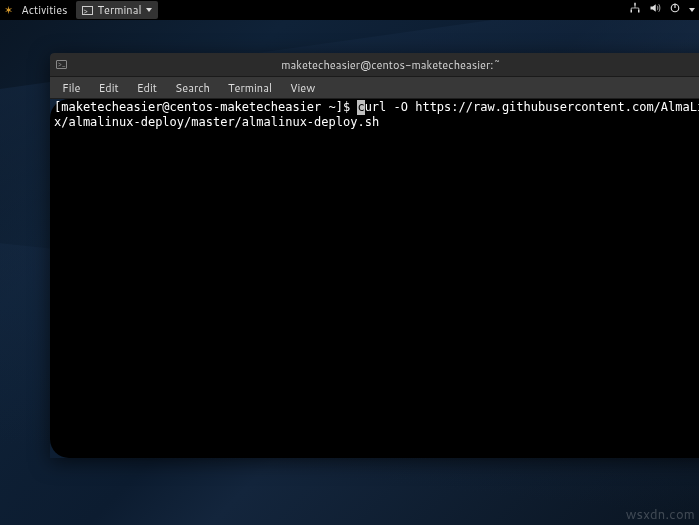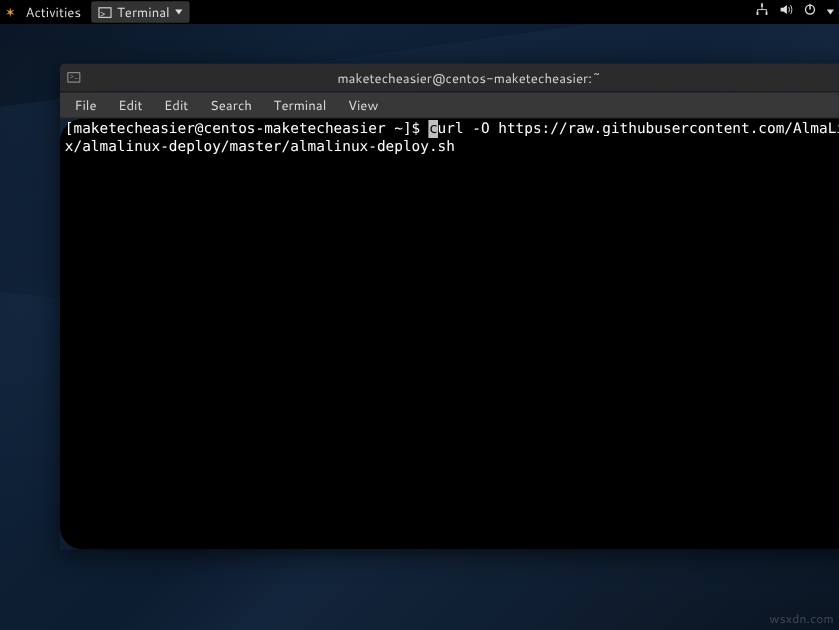--- a/index.html
+++ b/index.html
@@ -158,21 +158,21 @@
     right: 0; bottom: 2px;
     width: 10px; height: 32px;
     background: #4a4a4a;
     border-radius: 2px;
   }
 
   .watermark {
     position: absolute;
     right: 4px; bottom: 2px;
     color: rgba(255,255,255,0.22);
-    font-size: 10px;
+    font-size: 13px;
     z-index: 30;
     letter-spacing: 0.2px;
   }
 </style>
 </head>
 <body>
 
 <div class="desktop">
 
   <div class="topbar">

